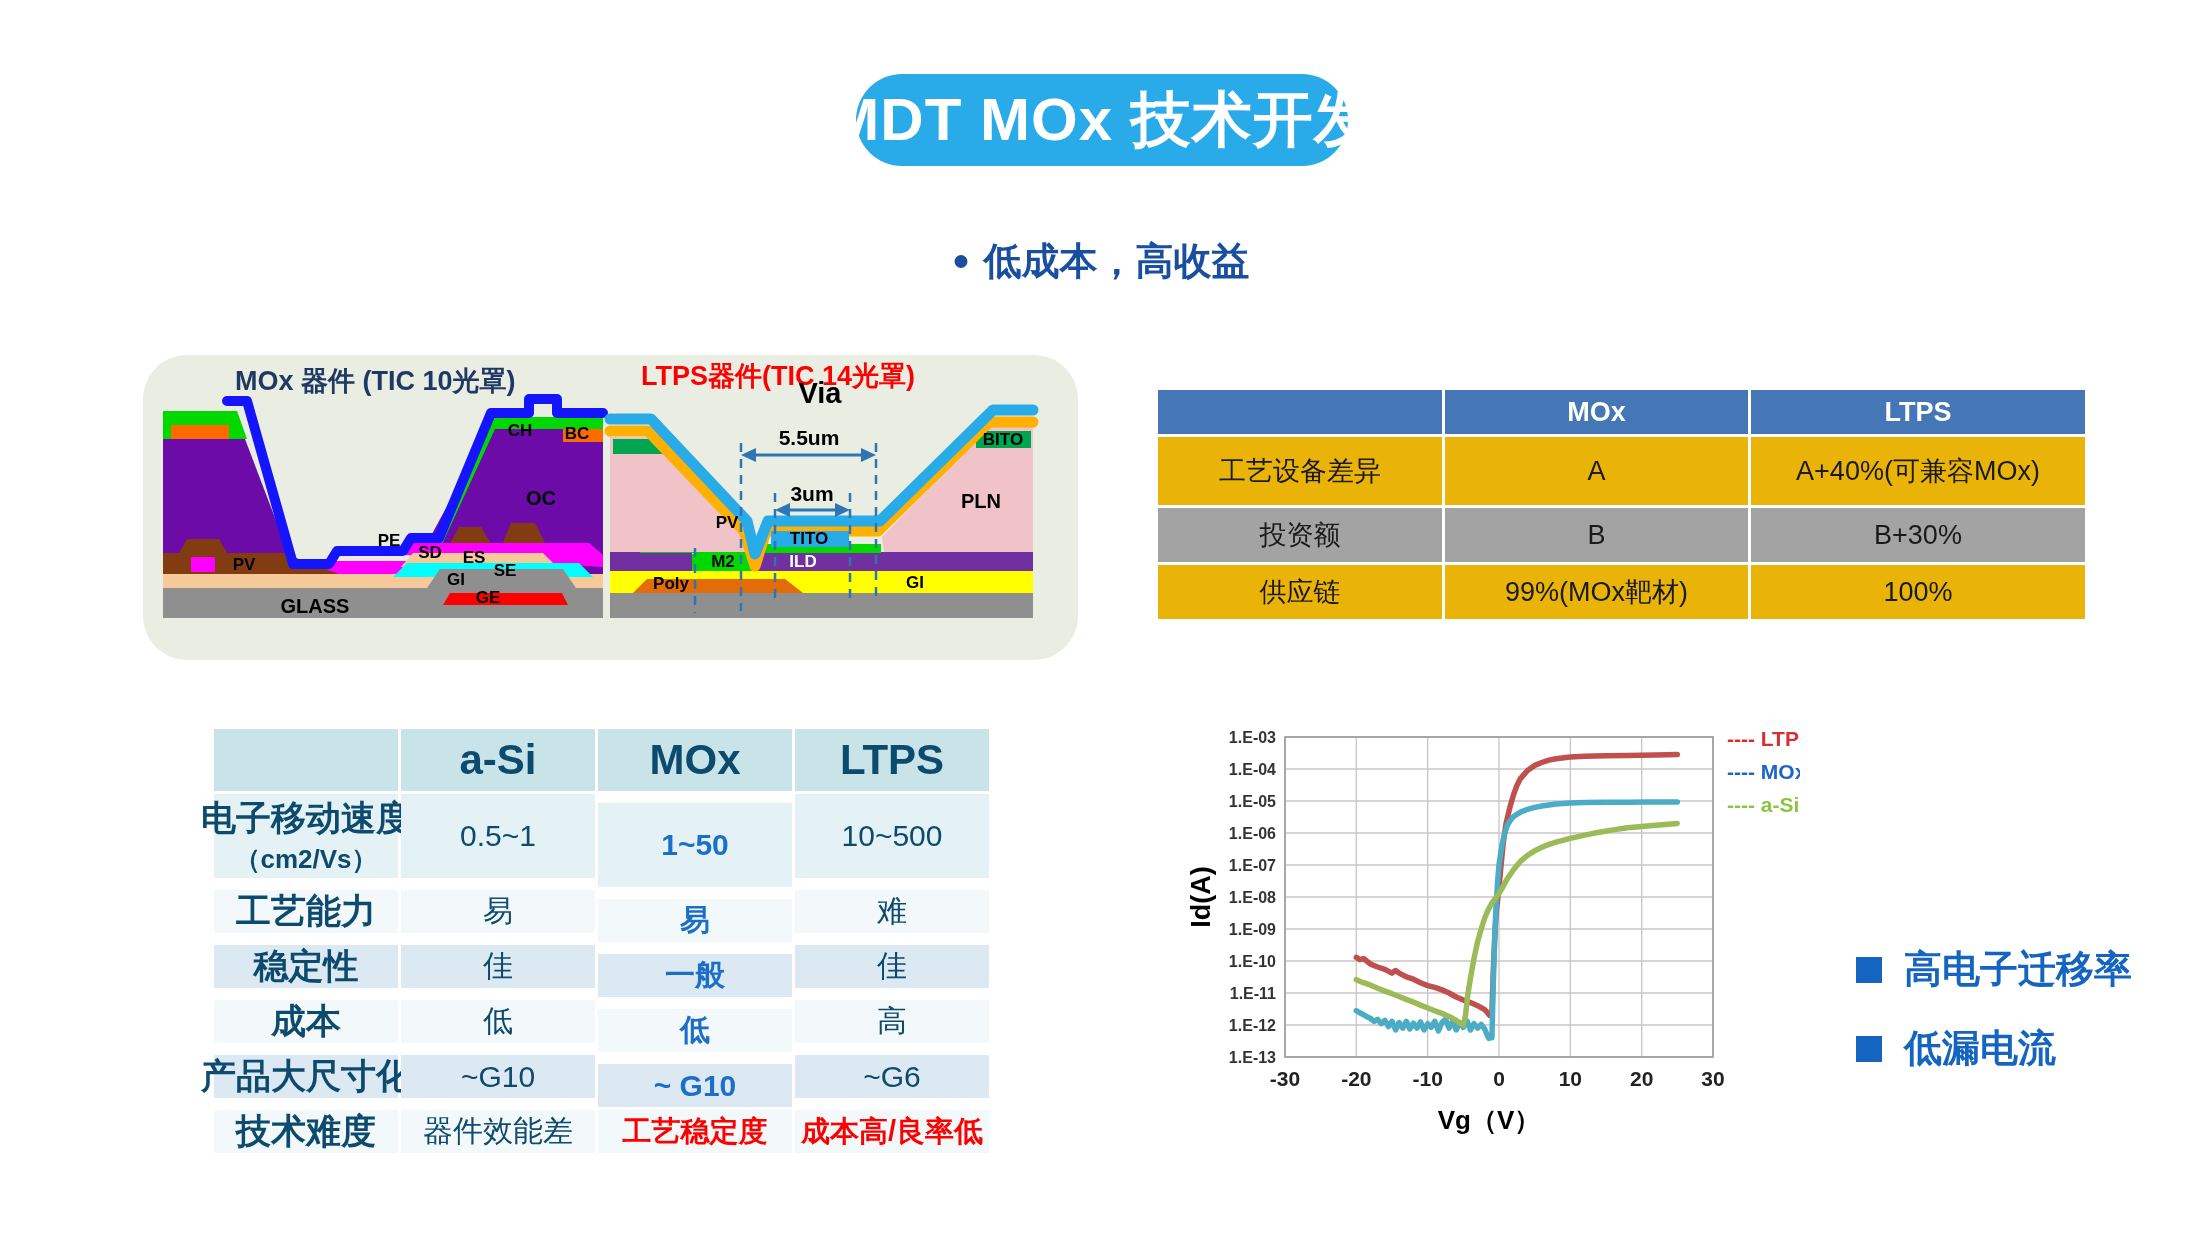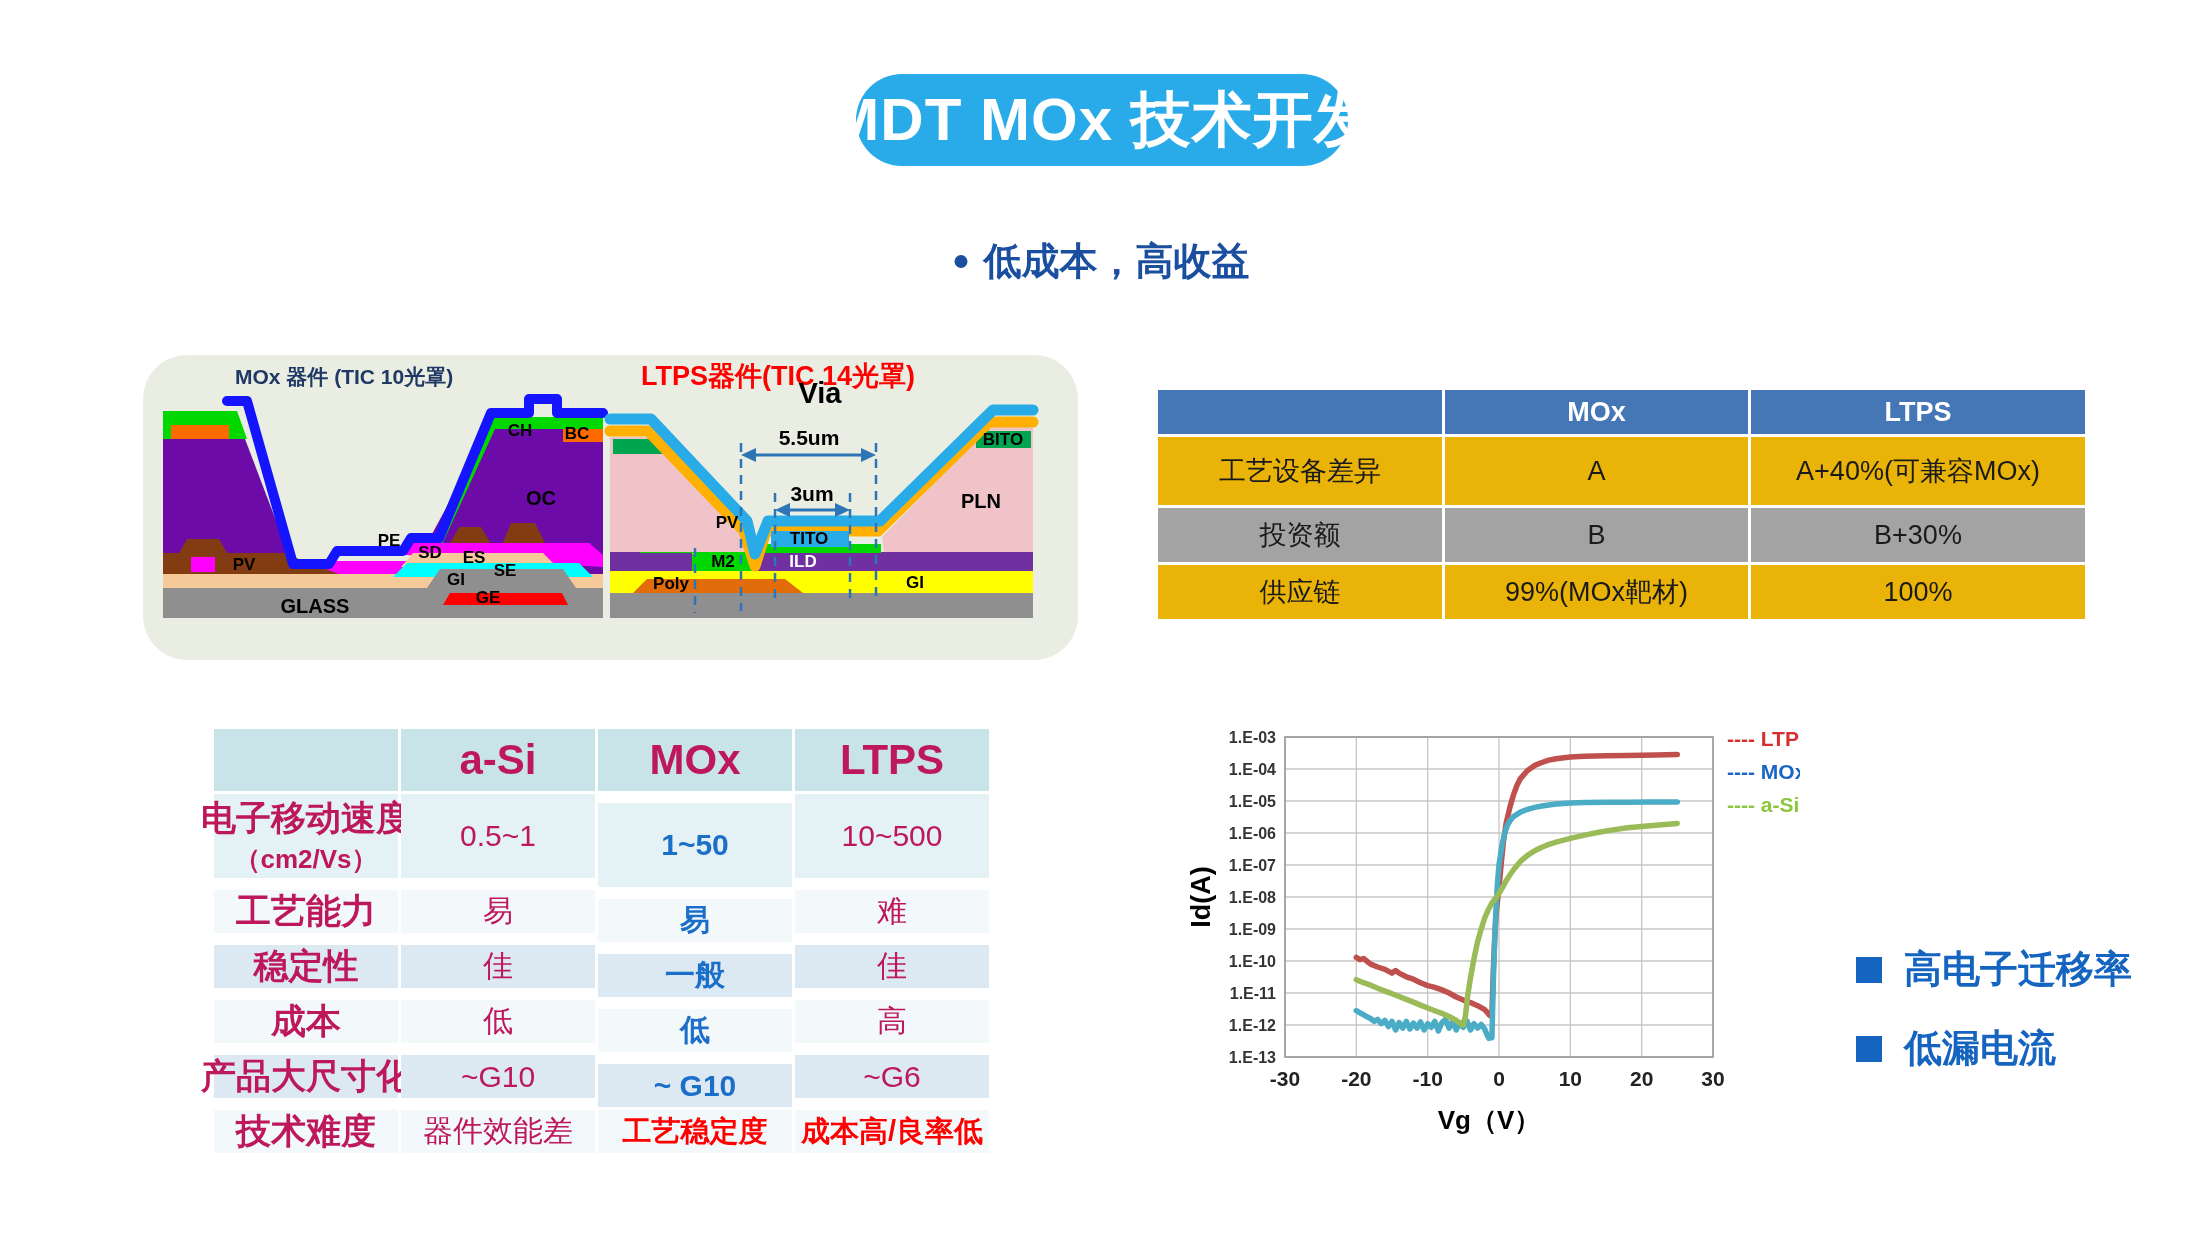--- a/index.html
+++ b/index.html
@@ -10,40 +10,40 @@
     width:492px;height:92px;background:#29ABE9;border-radius:46px;
     display:flex;align-items:center;justify-content:center;
     color:#fff;font-size:60px;font-weight:bold;letter-spacing:1px;white-space:nowrap;}
   
   .subtitle{position:absolute;left:50%;top:236px;transform:translateX(-50%);
     display:flex;align-items:center;gap:16px;color:#1A4FA0;font-weight:bold;font-size:38px;white-space:nowrap;justify-content:flex-end;}
   .subtitle .dot{width:13px;height:13px;border-radius:50%;background:#1A4FA0;flex:0 0 auto;}
   
   .panel{position:absolute;left:143px;top:355px;width:935px;height:305px;
     background:#E9EDE2;border-radius:44px;}
-  .panel-title-mox{position:absolute;left:92px;top:8px;font-size:21px;color:#1F3864;font-weight:600;white-space:nowrap;}
+  .panel-title-mox{position:absolute;left:92px;top:8px;font-size:27px;color:#1F3864;font-weight:600;white-space:nowrap;}
   .panel-title-ltps{position:absolute;left:498px;top:3px;font-size:27px;color:#FF0000;font-weight:bold;white-space:nowrap;}
   .panel svg{position:absolute;left:0;top:0;}
   .lb{font-family:"Liberation Sans",sans-serif;font-weight:bold;font-size:17px;fill:#000;text-anchor:middle;}
   .lb-big{font-size:20px;}
   .lb-w{fill:#fff;}
   .lb-via{font-size:29px;}
   .lb-dim{font-size:21px;}
   
   .cost-table{position:absolute;left:1158px;top:390px;display:grid;
     grid-template-columns:284px 303px 334px;gap:3px;background:#fff;}
   .ct-cell{display:flex;align-items:center;justify-content:center;font-size:27px;color:#1a1a1a;white-space:nowrap;}
   .ct-head{background:#4576B5;color:#fff;font-weight:bold;height:44px;}
   .ct-a{background:#eab308;} .ct-b{background:#a3a3a3;}
   .ct-r1{height:68px;} .ct-r2{height:54px;} .ct-r3{height:54px;}
   
   .cmp-table{position:absolute;left:214px;top:729px;display:grid;
     grid-template-columns:184px 194px 194px 194px;gap:3px;background:#fff;}
   .cmp-cell{display:flex;flex-direction:column;align-items:center;justify-content:center;
-    font-size:30px;color:#be185d;white-space:nowrap;}
+    font-size:30px;color:#0c4a6e;white-space:nowrap;}
   .cmp-head{background:#C9E4E9;font-weight:bold;font-size:42px;height:62px;}
   .h-tall{height:84px;} .h-std{height:43px;}
   .row-a{background:#E4F1F5;} .row-b{background:#F3F8FB;} .row-c{background:#DCE9F3;}
   .cmp-label{font-weight:bold;font-size:35px;}
   .cmp-label2{font-weight:bold;font-size:26px;}
   .blue-val{color:#1B6FC9;font-weight:bold;margin-top:9px;}
   .red-val{color:#FE0000;font-weight:bold;font-size:29px;}
   
   .chart{position:absolute;left:1190px;top:712px;width:610px;height:430px;}
   

